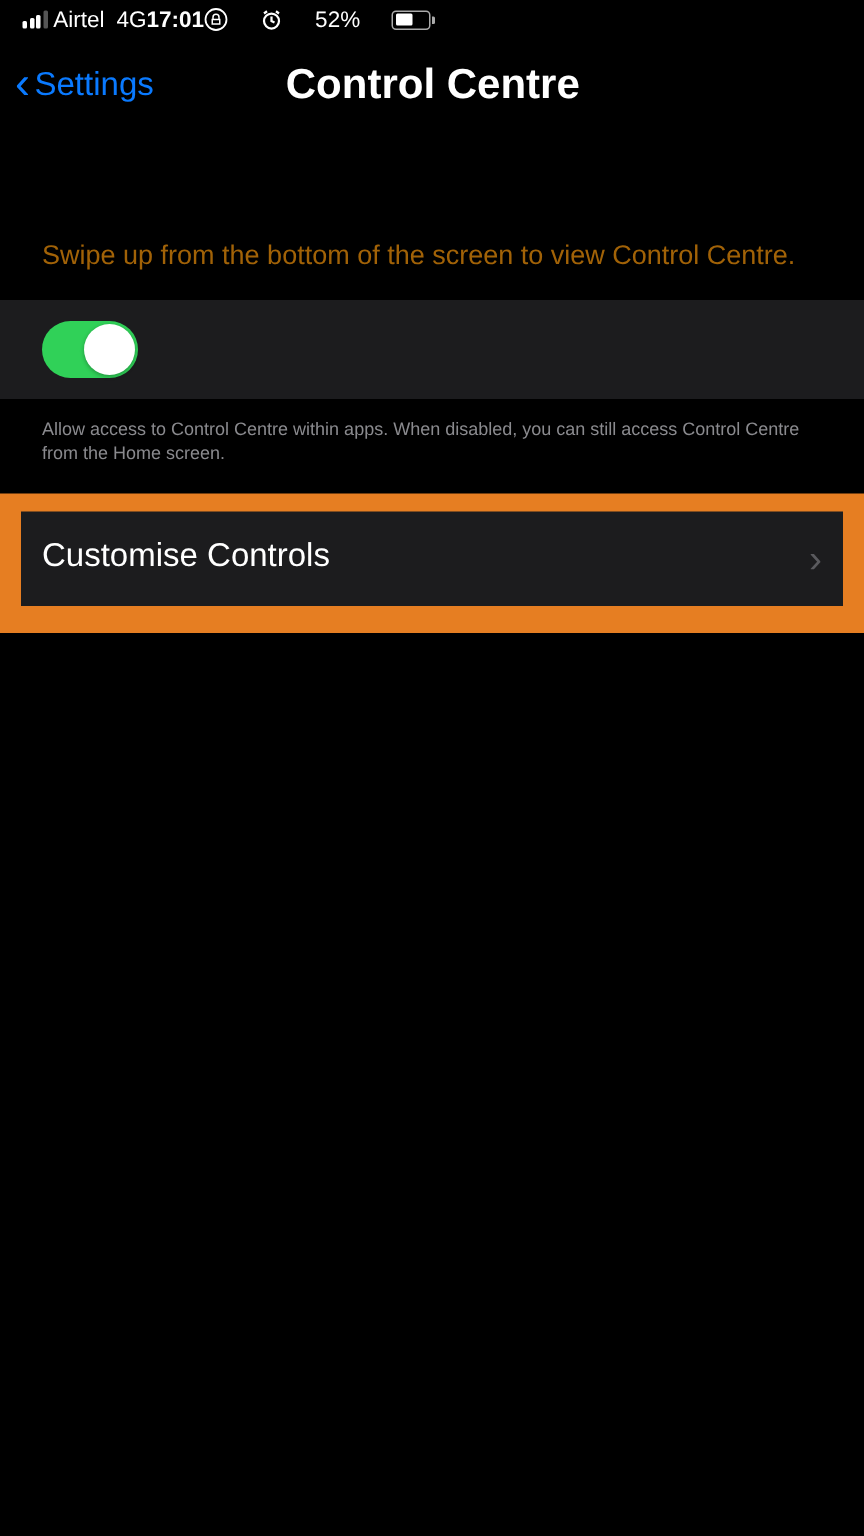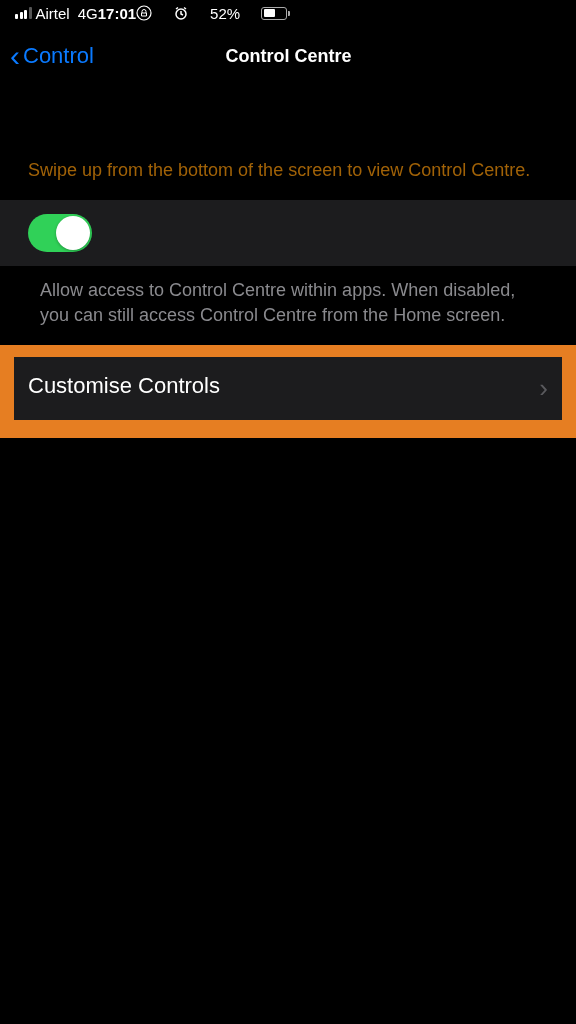--- a/index.html
+++ b/index.html
@@ -95,21 +95,21 @@
     .back-chevron {
       font-size: 30px;
       line-height: 1;
       font-weight: 400;
     }
     .nav-title {
       position: absolute;
       left: 1px;
       right: 0;
       text-align: center;
-      font-size: 18px;
+      font-size: 28px;
       font-weight: 600;
       pointer-events: none;
     }
     .content {
       background: #000;
     }
     .section-desc {
       padding: 16px 28px 18px;
       color: #a16207;
       font-size: 18px;
@@ -153,23 +153,23 @@
       padding: 16px 14px 16px 14px;
       font-size: 22px;
       cursor: pointer;
     }
     .chevron-right {
       color: #5a5a5e;
       font-size: 26px;
       font-weight: 300;
     }
     .footer-desc {
-      padding: 12px 40px 16px;
+      padding: 12px 28px 16px;
       color: #8a8a8e;
-      font-size: 18px;
+      font-size: 12px;
       line-height: 1.35;
     }
   </style>
 </head>
 <body>
 
 <div class="status-bar">
   <div class="status-left">
     <div class="signal-bars">
       <span></span>
@@ -196,21 +196,21 @@
           <div class="battery-fill"></div>
         </div>
       <div class="battery-tip"></div>
     </div>
   </div>
 </div>
 
 <div class="nav-bar">
   <div class="back-button">
     <span class="back-chevron">‹</span>
-    <span>Control</span>
+    <span>Settings</span>
   </div>
   <div class="nav-title">Control Centre</div>
 </div>
 
 <div class="content">
   <div class="section-desc" style="padding-top:72px;">Swipe up from the bottom of the screen to view Control Centre.</div>
 
   <div class="row">
     <div class="toggle">
       <div class="toggle-knob"></div>

